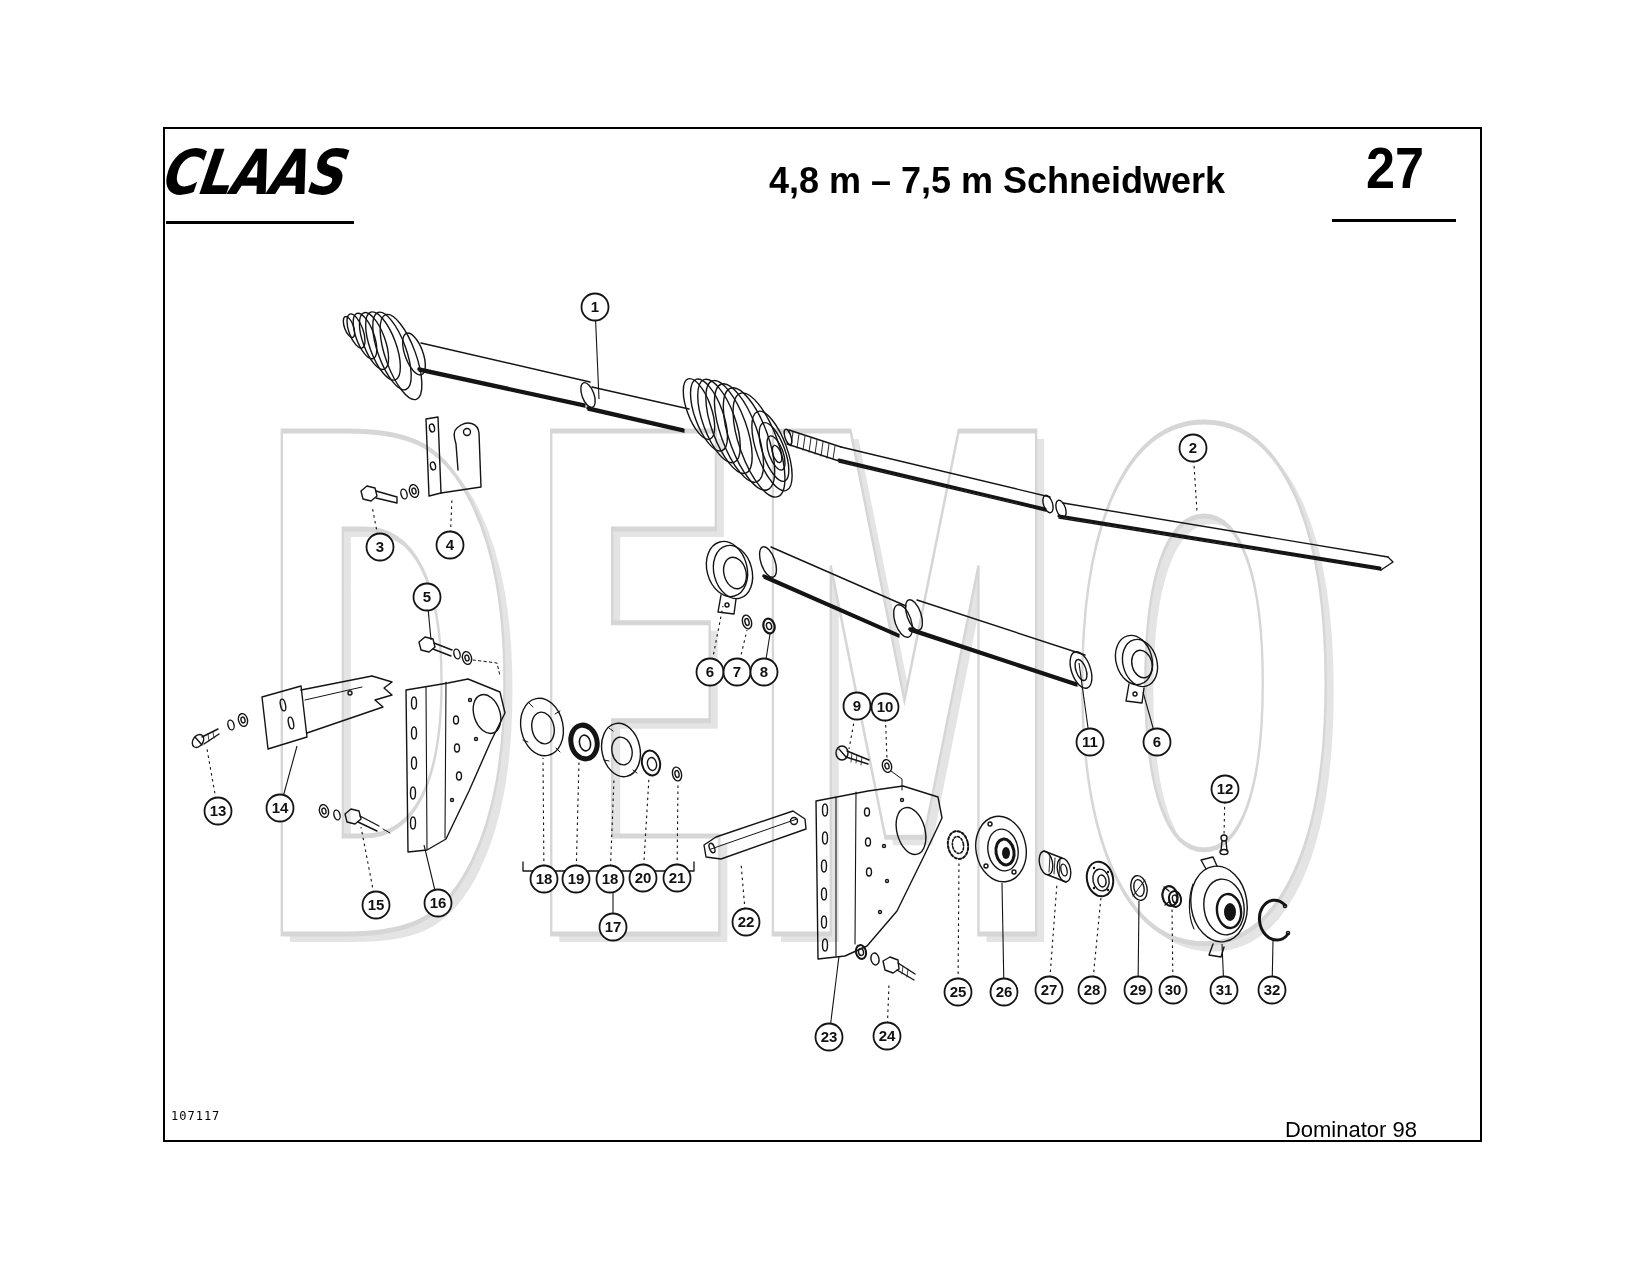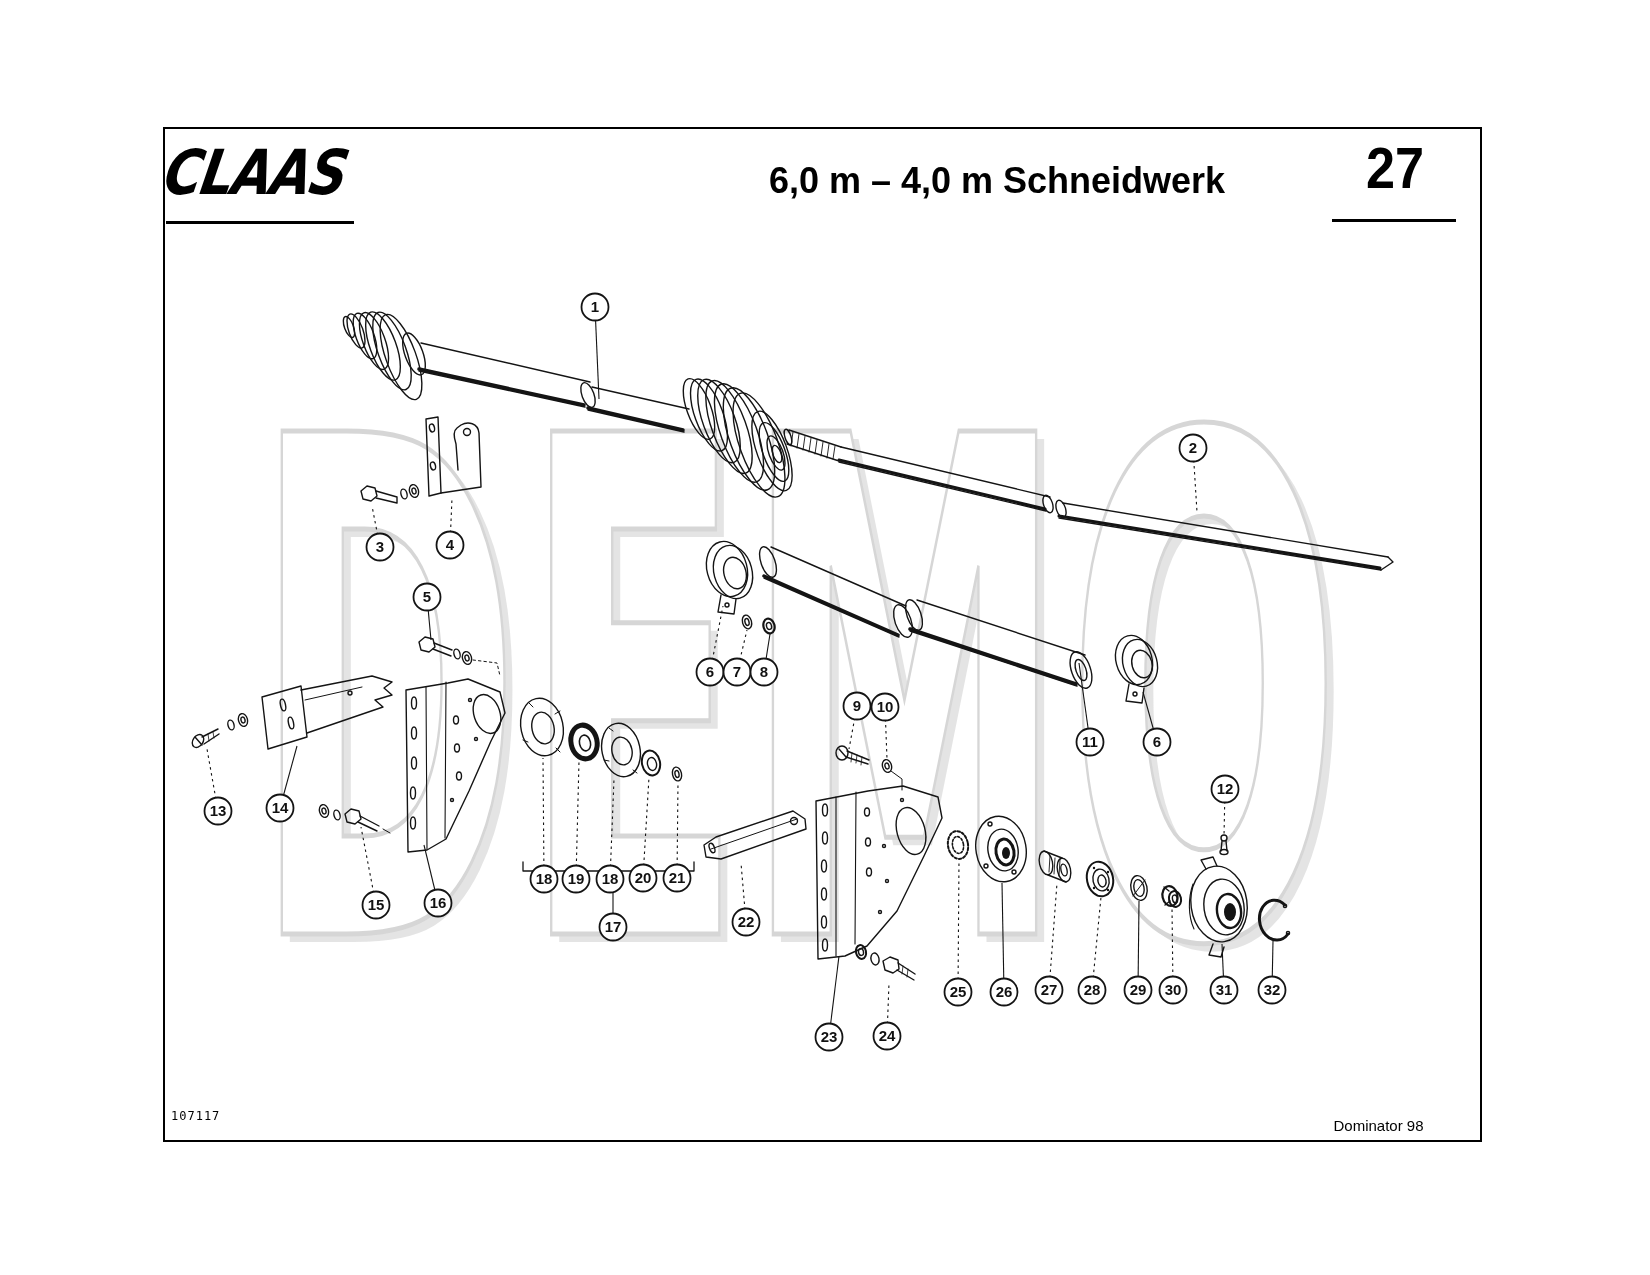--- a/index.html
+++ b/index.html
@@ -10,21 +10,21 @@
         font-family:"DejaVu Sans",sans-serif;letter-spacing:-2px;
         transform:skewX(-10deg) scaleX(0.84);transform-origin:left top;}
   .logo-underline{position:absolute;left:166px;top:221px;width:188px;height:3px;background:#000;}
   .title{position:absolute;left:647px;top:160px;width:700px;text-align:center;
          font-size:36px;font-weight:bold;letter-spacing:0px;}
   .pagenum{position:absolute;left:1330px;top:134px;width:130px;text-align:center;
            font-size:58px;font-weight:900;transform:scaleX(0.9);transform-origin:center top;}
   .pagenum-underline{position:absolute;left:1332px;top:219px;width:124px;height:3px;background:#000;}
   .docnum{position:absolute;left:171px;top:1109px;font-family:"DejaVu Sans Mono",monospace;
           font-size:12px;letter-spacing:1px;}
-  .model{position:absolute;left:1280px;top:1117px;width:197px;text-align:center;font-size:15px;}
+  .model{position:absolute;left:1220px;top:1117px;width:197px;text-align:right;font-size:22px;}
   svg.diagram{position:absolute;left:0;top:0;width:1650px;height:1275px;}
   .wm{font-family:"DejaVu Sans",sans-serif;font-weight:bold;text-anchor:middle;font-size:690px;}
   .wm-shadow{fill:#dedede;stroke:none;}
   .wm-main{fill:#ffffff;stroke:#cccccc;stroke-width:5px;}
   #callouts line{stroke:#141414;stroke-width:1.1px;}
   #callouts line.dash{stroke-dasharray:2.5,3.5;}
   #callouts circle{fill:#fff;stroke:#141414;stroke-width:1.8px;}
   #callouts text{fill:#111;font-family:"Liberation Sans",sans-serif;font-size:15px;font-weight:600;text-anchor:middle;}
 </style>
 </head>
@@ -508,18 +508,18 @@
           <line x1="1272" y1="990" x2="1273" y2="941"></line>
           <circle cx="1272" cy="990" r="13.5"></circle>
           <text x="1272" y="995">32</text>
         </g>
       </g>
   </svg>
 
   <div class="frame"></div>
   <div class="logo">CLAAS</div>
   <div class="logo-underline"></div>
-  <div class="title">6,0 m – 4,0 m Schneidwerk</div>
+  <div class="title">4,8 m – 7,5 m Schneidwerk</div>
   <div class="pagenum">27</div>
   <div class="pagenum-underline"></div>
   <div class="docnum">107117</div>
   <div class="model">Dominator 98</div>
 </div>
 
 </body></html>

